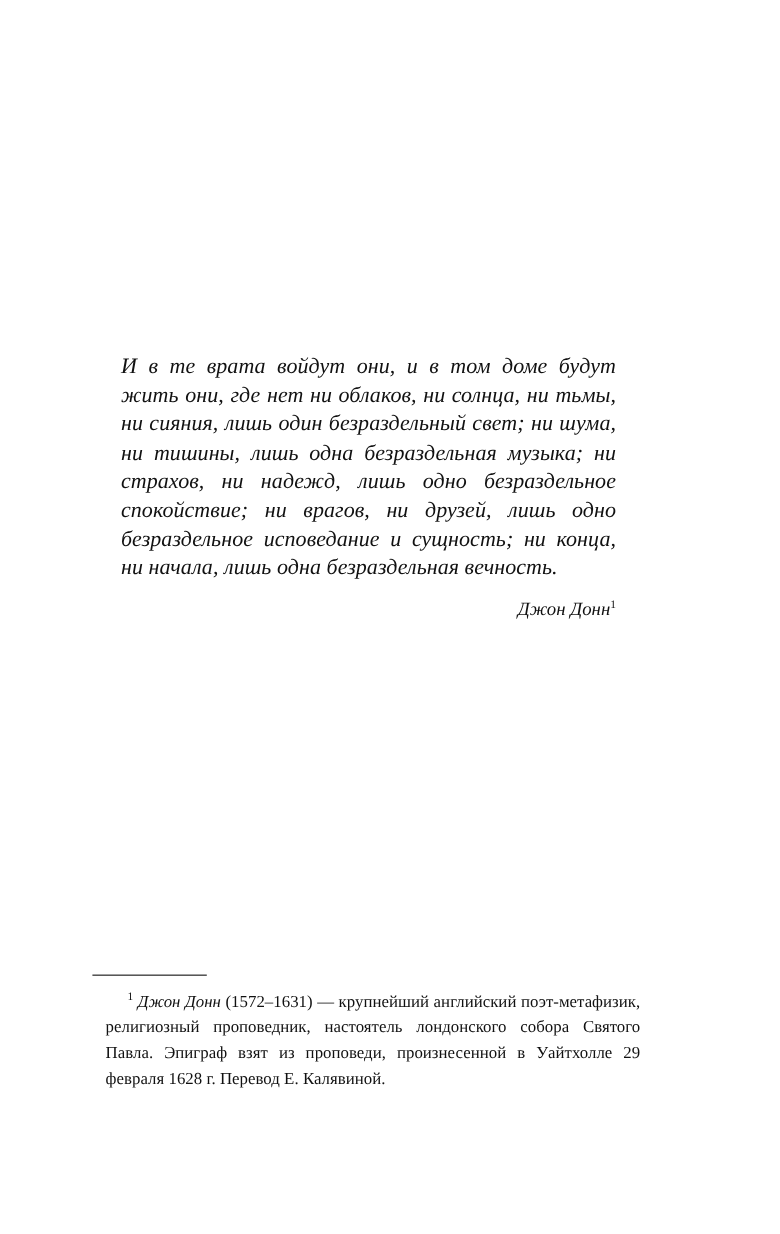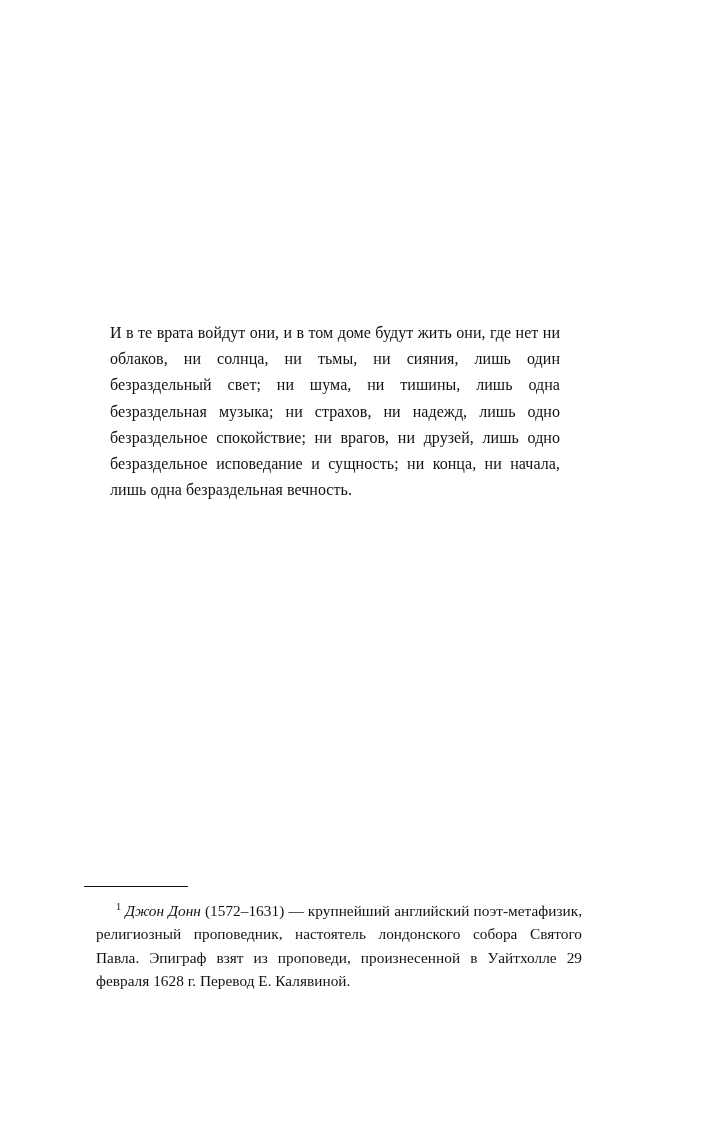--- a/index.html
+++ b/index.html
@@ -22,27 +22,28 @@
   }
 
   
   .epigraph {
     position: absolute;
     left: 110px;
     top: 320px;
     width: 450px;
   }
   .epigraph-text {
-    font-size: 16px;
+    font-size: 20px;
     line-height: 26.2px;
     text-align: justify;
     text-align-last: left;
     hyphens: manual;
     letter-spacing: 0.05px;
     margin: 0;
+    font-style: italic;
   }
   .epigraph-attrib {
     margin-top: 13px;
     text-align: right;
     font-style: italic;
     font-size: 17.1px;
     line-height: 22px;
   }
   .epigraph-attrib .fn-ref {
     font-style: normal;
@@ -83,20 +84,23 @@
     font-style: italic;
   }
 </style>
 </head>
 <body>
 
 <div class="page">
 
   <div class="epigraph">
     <p class="epigraph-text">И в те врата войдут они, и в том доме будут жить они, где нет ни облаков, ни солнца, ни тьмы, ни сияния, лишь один безраздельный свет; ни шума, ни тишины, лишь одна безраздельная музыка; ни страхов, ни надежд, лишь одно безраздельное спокойствие; ни врагов, ни друзей, лишь одно безраздельное исповедание и сущность; ни конца, ни начала, лишь одна безраздельная вечность.</p>
+    <div class="epigraph-attrib">
+      <span>Джон Донн</span><span class="fn-ref">1</span>
+    </div>
   </div>
 
   <div class="footnote">
     <div class="footnote-rule"></div>
     <p class="footnote-text">
       <span class="fn-marker">1</span><span class="italic">Джон Донн</span><span> (1572–1631) — крупнейший английский поэт-метафизик, религиозный проповедник, настоятель лондонского собора Святого Павла. Эпиграф взят из проповеди, произнесенной в Уайтхолле 29 февраля 1628 г. Перевод Е. Калявиной.</span>
     </p>
   </div>
 
 </div>

